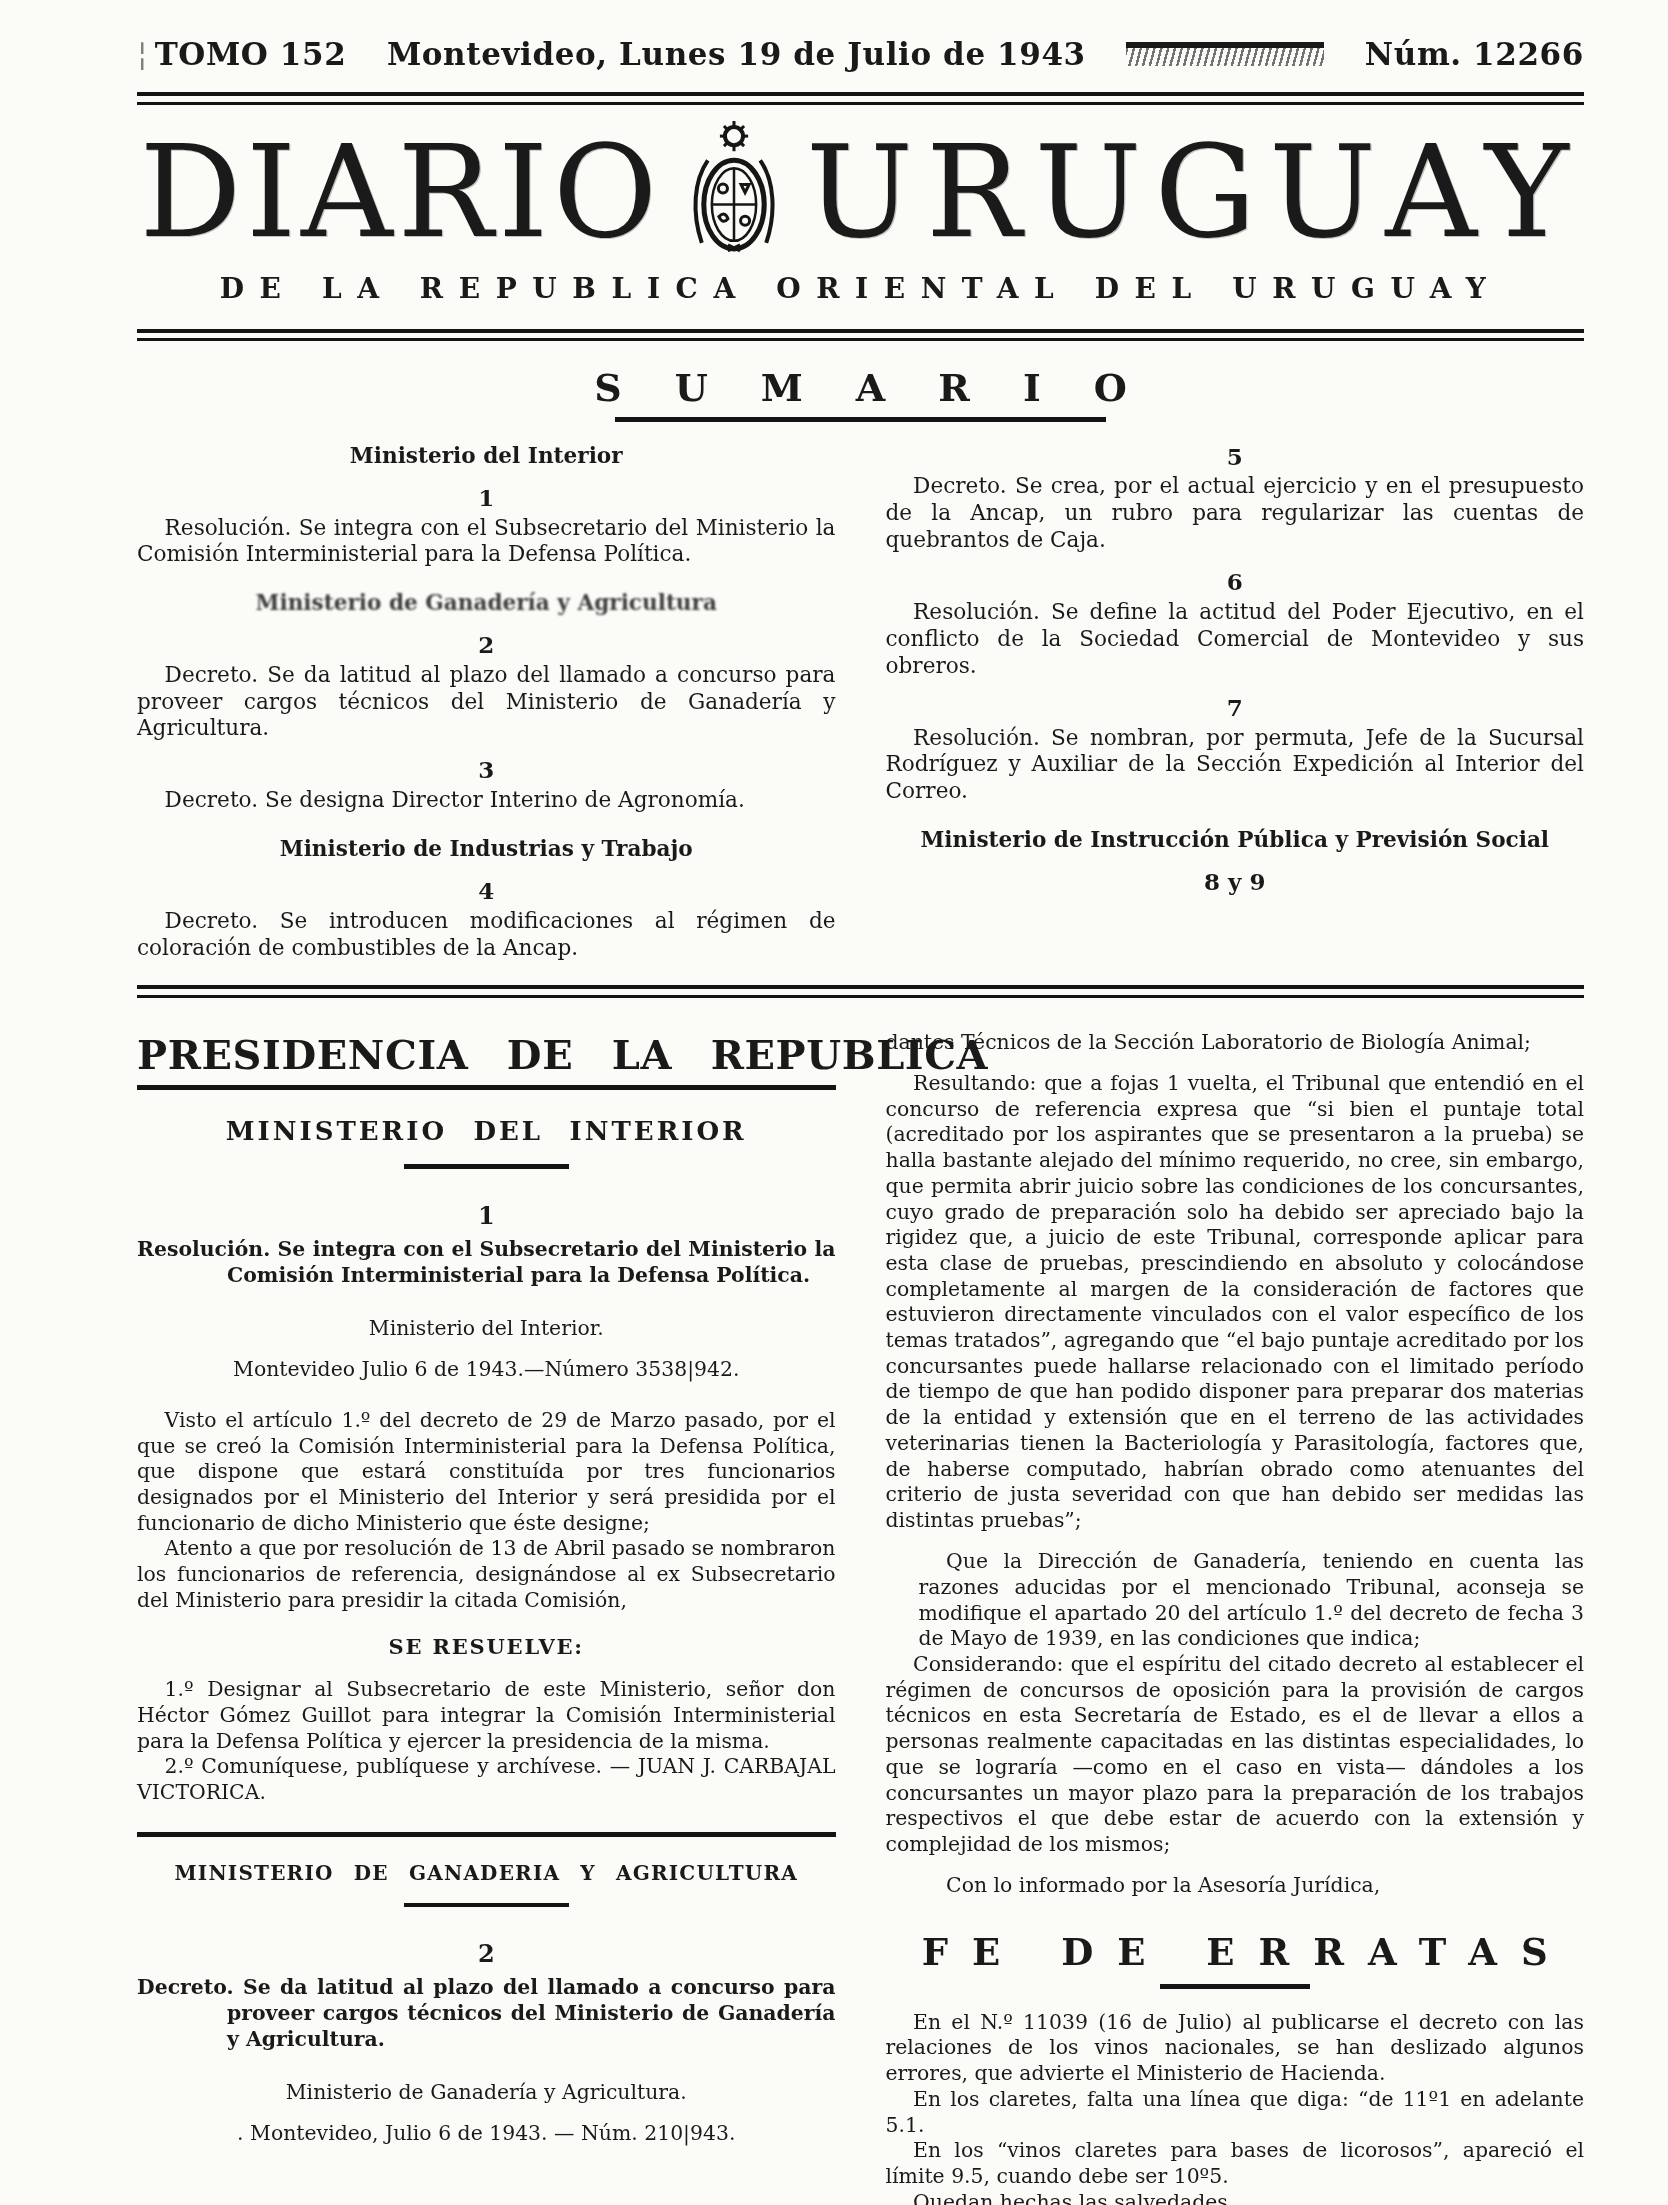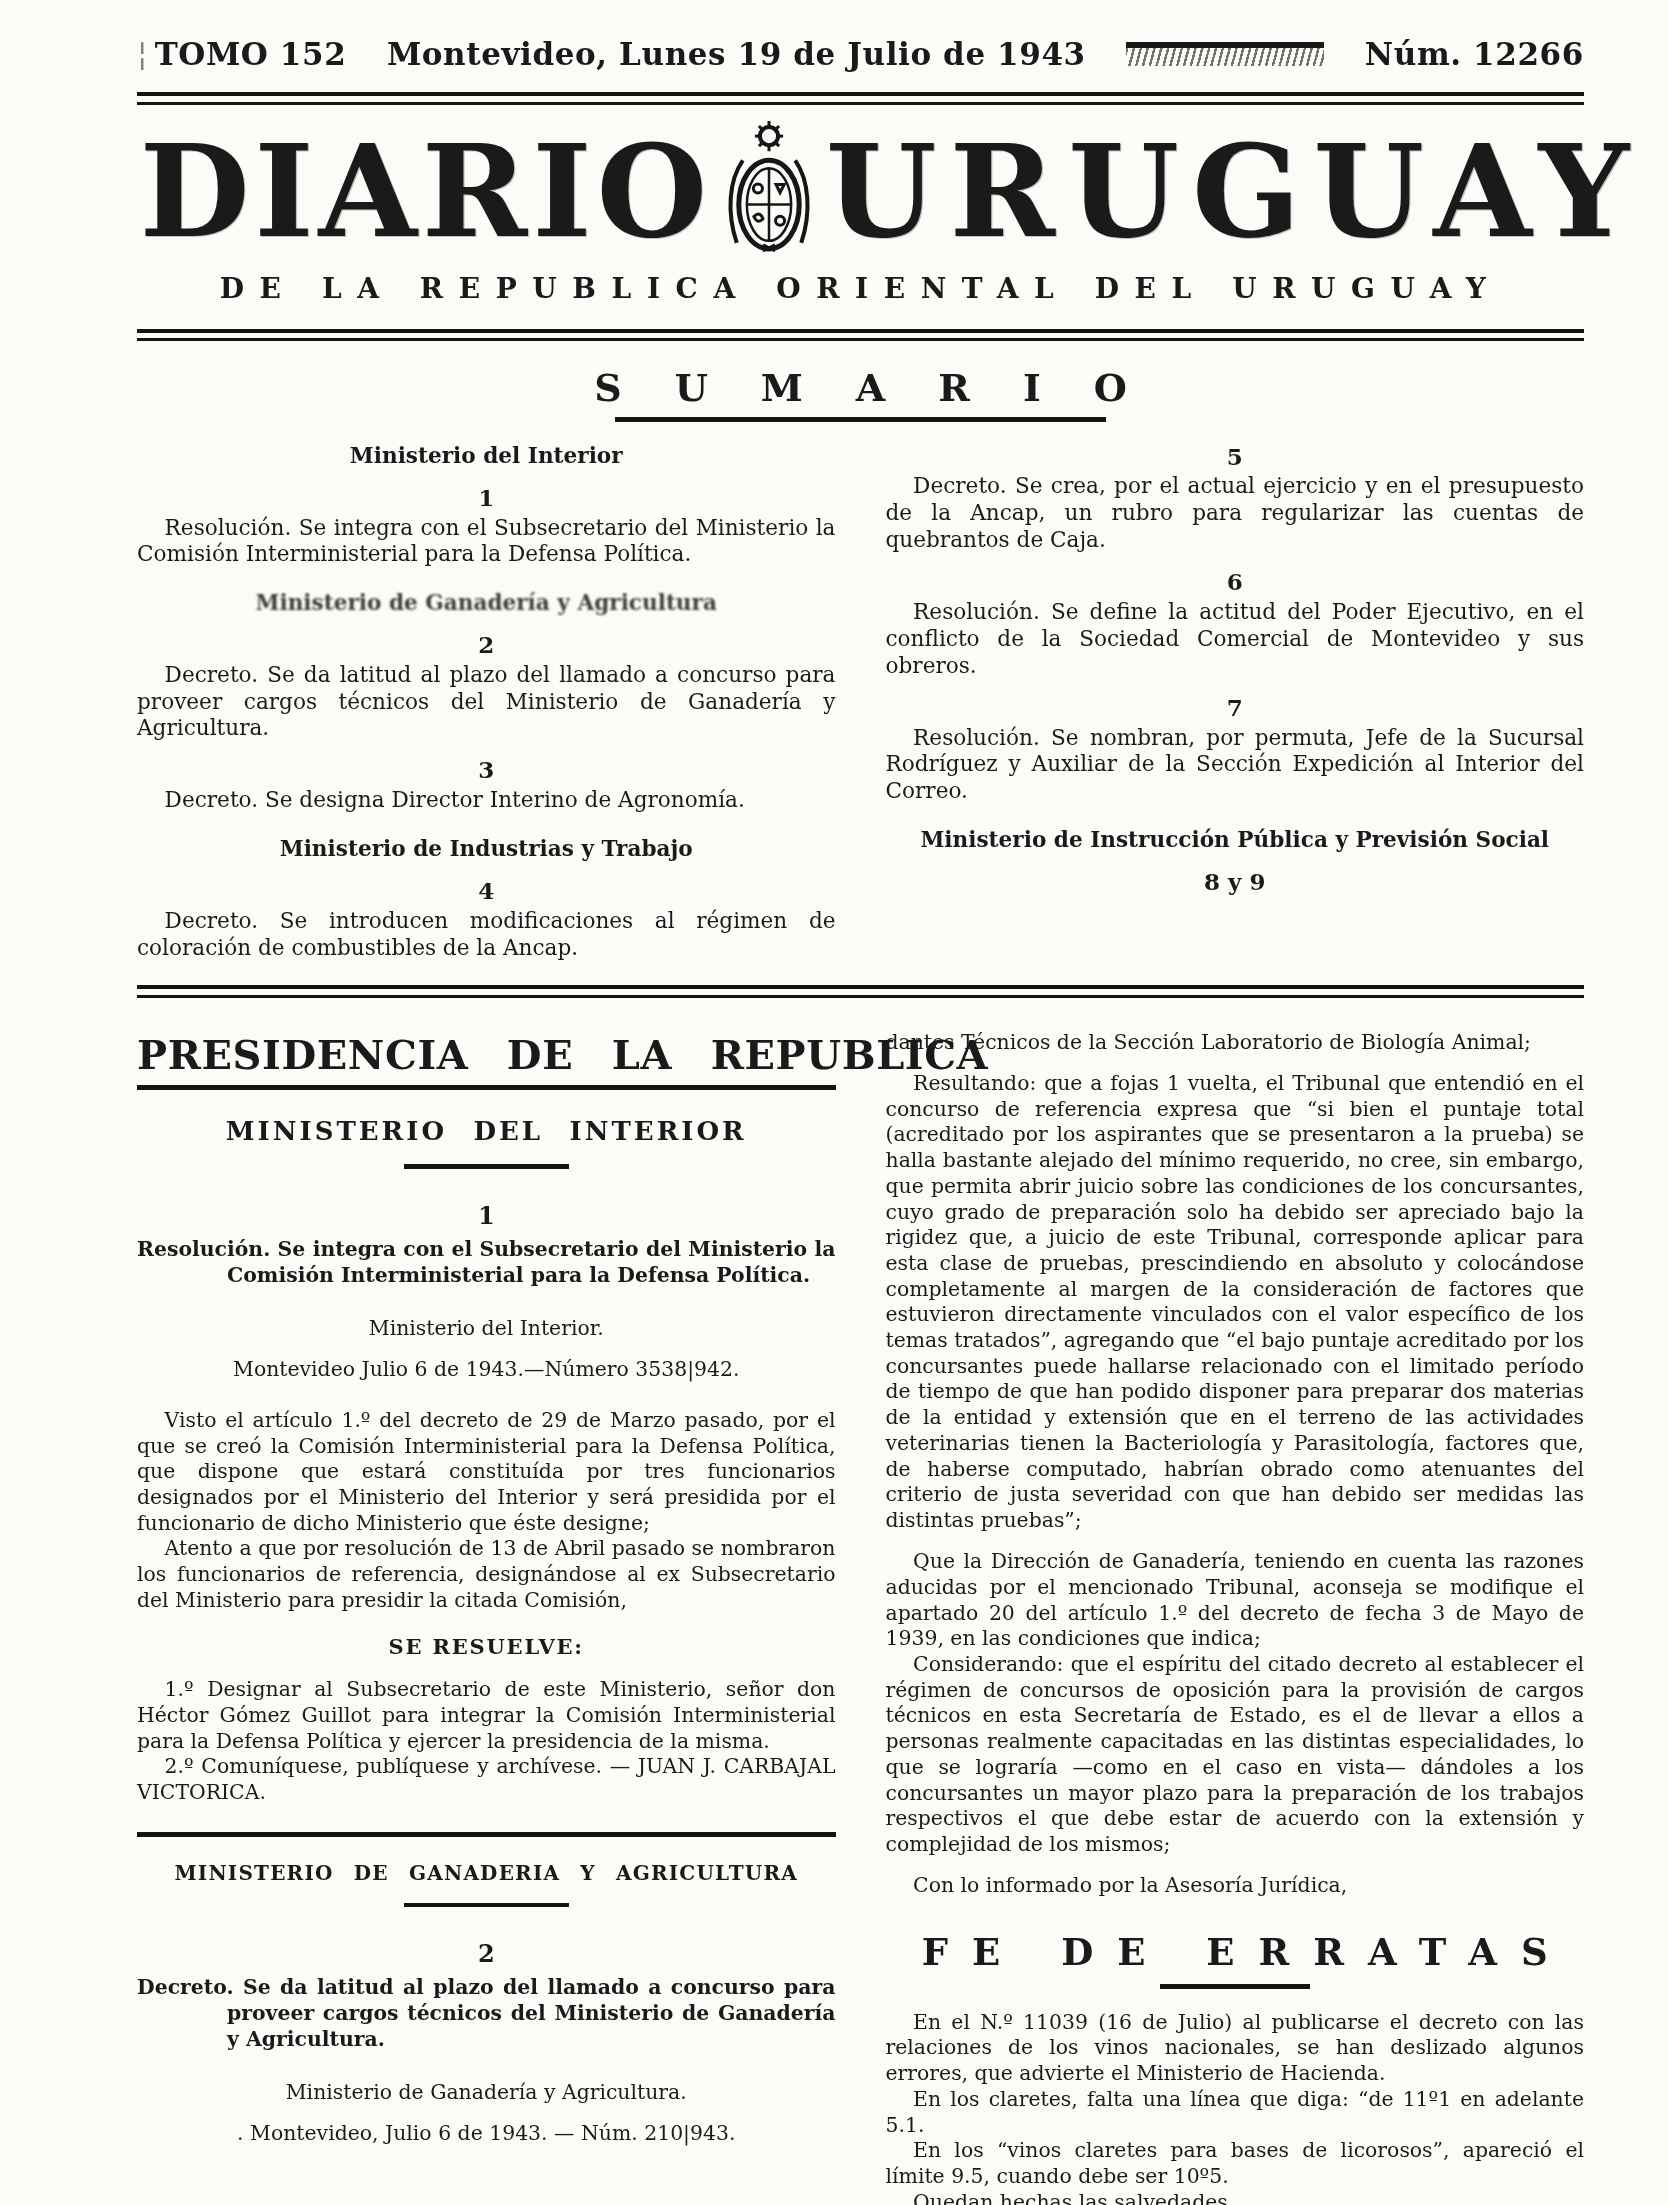--- a/index.html
+++ b/index.html
@@ -23,21 +23,21 @@
     background:repeating-linear-gradient(105deg,rgba(25,25,25,.6) 0 2.4px,rgba(25,25,25,0) 2.4px 6.6px);
     filter:blur(0.4px);
   }
   
   .rule2{height:5.4px;border-top:4.2px solid #141414;border-bottom:3.6px solid #141414;}
   .rule2.under-hdr{margin-top:20.4px;}
   .rule2.mid{margin-top:24px;}
   .rule1{height:4.8px;background:#141414;margin:26px 0 24px;}
   
   .masthead{display:flex;align-items:center;justify-content:space-between;margin:15.6px 2.4px 0;}
-  .mast-word{font-size:127px;font-weight:700;line-height:.95;letter-spacing:4.8px;white-space:nowrap;
+  .mast-word{font-size:127px;font-weight:400;line-height:.95;letter-spacing:4.8px;white-space:nowrap;
              text-shadow:1.2px 1.2px 0 rgba(20,20,20,.25);}
   .mast-word.w2{letter-spacing:13px;}
   .emblem{flex:0 0 auto;margin:0 6px;}
   .mast-sub{text-align:center;font-size:28px;font-weight:700;letter-spacing:15.6px;margin:8.4px 0 24px;white-space:nowrap;}
   
   .sumario-title{text-align:center;font-size:38px;font-weight:700;letter-spacing:53px;text-indent:53px;margin:24px 0 0;}
   .sumario-rule{width:491px;height:4.8px;background:#141414;margin:7.2px auto 20.4px;}
   .sumario{display:flex;gap:50px;font-size:21.6px;line-height:1.24;}
   .scol{flex:1 1 0;min-width:0;}
   .s-ministry{text-align:center;font-weight:700;margin:21.6px 0 3.6px;}
@@ -50,21 +50,21 @@
   .mcol{flex:1 1 0;min-width:0;text-align:justify;}
   .sec-title{font-size:40px;font-weight:700;margin:0;white-space:nowrap;letter-spacing:0.6px;word-spacing:24px;}
   .sec-title-rule{height:4.8px;background:#141414;margin:4.8px 0 25px;}
   .min-sub{text-align:center;font-weight:700;font-size:26px;letter-spacing:3px;word-spacing:14.4px;margin:0 0 17px;}
   .short-rule{width:165px;height:4.2px;background:#141414;margin:0 auto 32px;}
   .item-num{text-align:center;font-weight:700;font-size:24px;margin:0 0 6px;}
   .item-sum{font-weight:700;margin:0 0 27.6px;padding-left:90px;text-indent:-90px;text-align:justify;}
   .plain{margin:0 0 15.6px;text-align:center;}
   .dateline{margin:0 0 25px;text-align:center;}
   .para{margin:0;text-indent:27.6px;}
-  .gap{margin-top:15.6px;}
+  .gap{margin-top:15.6px;margin-left:33px;}
   .se-res{text-align:center;font-weight:700;font-size:21px;letter-spacing:1.8px;margin:20.4px 0 17px;}
   .sec2-title{text-align:center;font-weight:700;font-size:20px;letter-spacing:1.2px;word-spacing:12px;margin:0 0 17px;}
   .cont{margin:0 0 15.6px;}
   .err-title{text-align:center;font-weight:700;font-size:37px;letter-spacing:24px;text-indent:24px;margin:30px 0 0;}
   .err-rule{width:150px;height:5.4px;background:#141414;margin:8.4px auto 20.4px;}
 </style>
 </head>
 <body>
 
 <div class="page">

